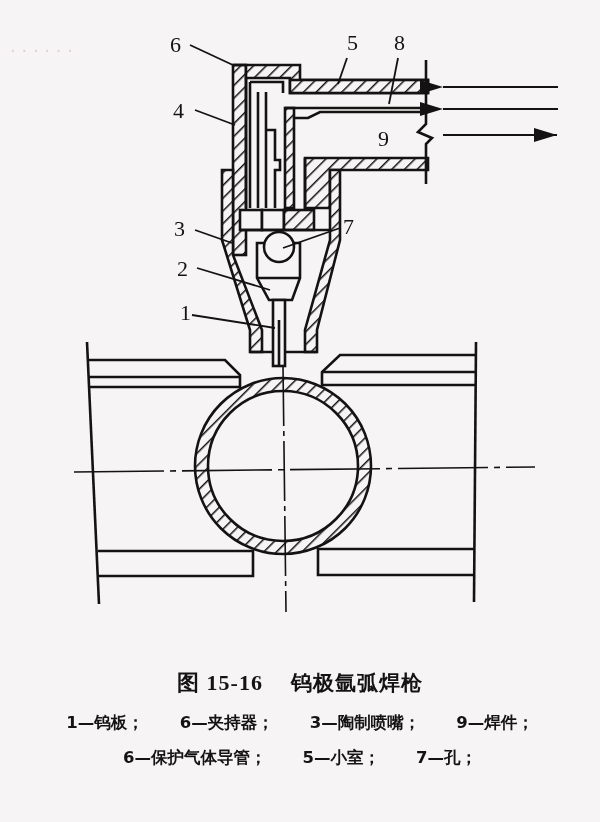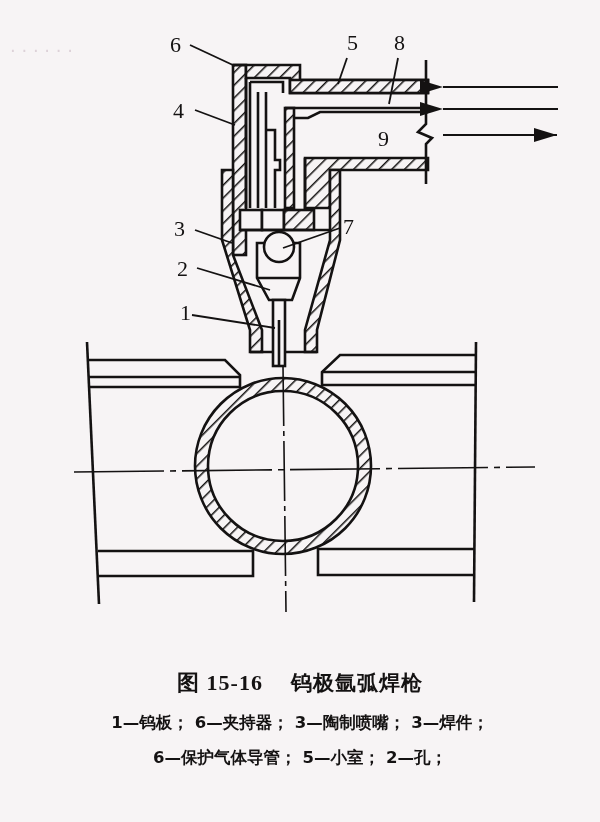--- a/index.html
+++ b/index.html
@@ -17,21 +17,21 @@
     position: absolute; left: 0; width: 600px; top: 668px;
     text-align: center; font-size: 21px; font-weight: bold; letter-spacing: 1px;
     font-family: "DejaVu Sans", sans-serif;
   }
   .caption-title .num { font-family: "Liberation Serif", serif; font-size: 22px; margin-right: 28px; }
   .legend-line {
     position: absolute; left: 0; width: 600px; text-align: center;
     font-size: 16.5px; font-weight: bold; font-family: "DejaVu Sans", sans-serif;
     white-space: nowrap;
   }
-  .legend-line .item { margin: 0 3px; }
+  .legend-line .item { margin: 0 18px; }
   .ghost {
     position: absolute; color: #c8b8c2; font-size: 18px; opacity: 0.55;
     font-family: "DejaVu Sans", sans-serif; filter: blur(0.6px);
   }
 </style>
 </head>
 <body>
 
 <div class="page">
 
@@ -158,18 +158,18 @@
       <text class="lbl" x="394" y="50">8</text>
       <text class="lbl" x="378" y="146">9</text>
     </g>
   </svg>
 
   <div class="caption-title">
     <span class="num">图 15-16</span><span>钨极氩弧焊枪</span>
   </div>
 
   <div class="legend-line" style="top:712px;">
-    <span class="item">1—钨板；</span><span class="item">6—夹持器；</span><span class="item">3—陶制喷嘴；</span><span class="item">3—焊件；</span>
+    <span class="item">1—钨板；</span><span class="item">6—夹持器；</span><span class="item">3—陶制喷嘴；</span><span class="item">9—焊件；</span>
   </div>
   <div class="legend-line" style="top:747px;">
-    <span class="item">6—保护气体导管；</span><span class="item">5—小室；</span><span class="item">2—孔；</span>
+    <span class="item">6—保护气体导管；</span><span class="item">5—小室；</span><span class="item">7—孔；</span>
   </div>
 </div>
 
 </body></html>

